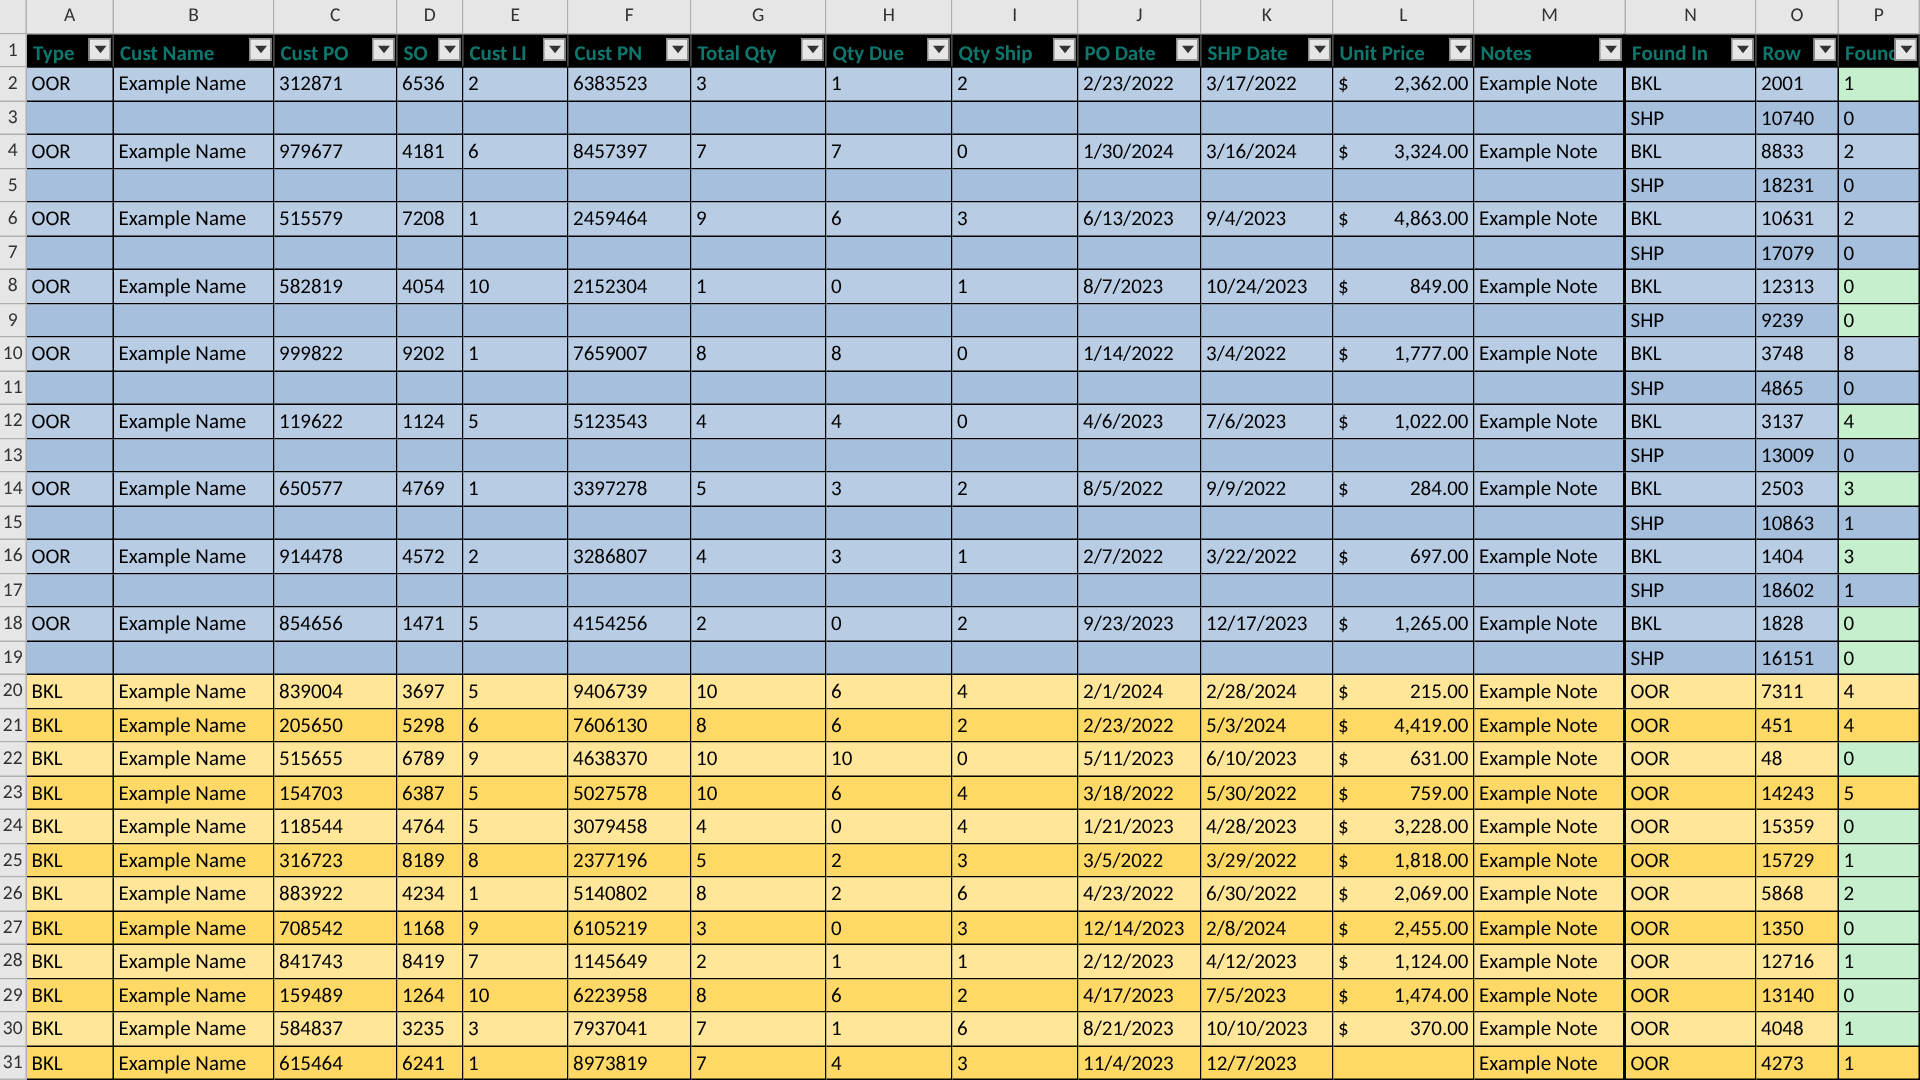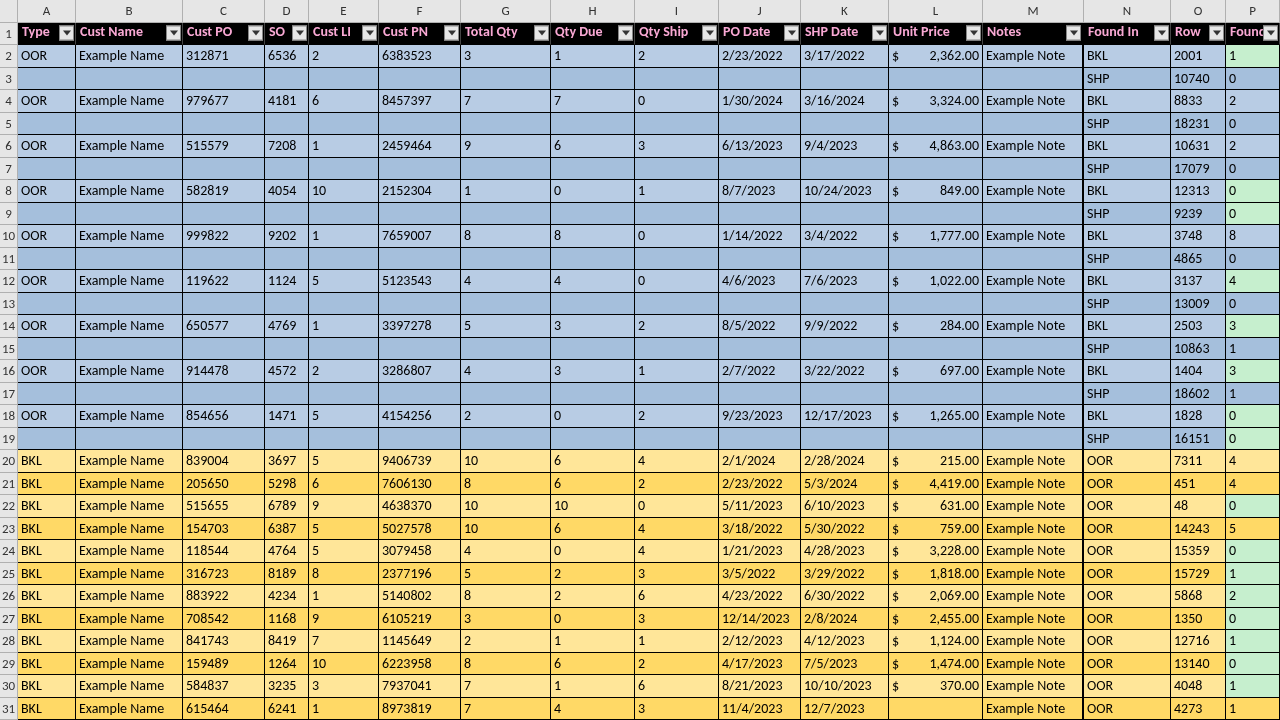--- a/index.html
+++ b/index.html
@@ -27,26 +27,26 @@
     border-right: 1px solid #b0b0b0;
     border-bottom: 1px solid #b0b0b0;
     display: flex;
     align-items: center;
     justify-content: center;
     color: #333;
     font-size: 13px;
   }
   .hdr {
     background: #000;
-    color: #f9a8d4;
+    color: #0f766e;
     font-weight: bold;
     border-right: 1px solid #444;
     border-bottom: 1px solid #000;
     display: flex;
-    align-items: flex-start;
+    align-items: flex-end;
     padding: 0 4px;
     position: relative;
     font-size: 14px;
   }
   .hdr .filter {
     position: absolute;
     right: 1px;
     top: 50%;
     transform: translateY(-50%);
     width: 15px;

